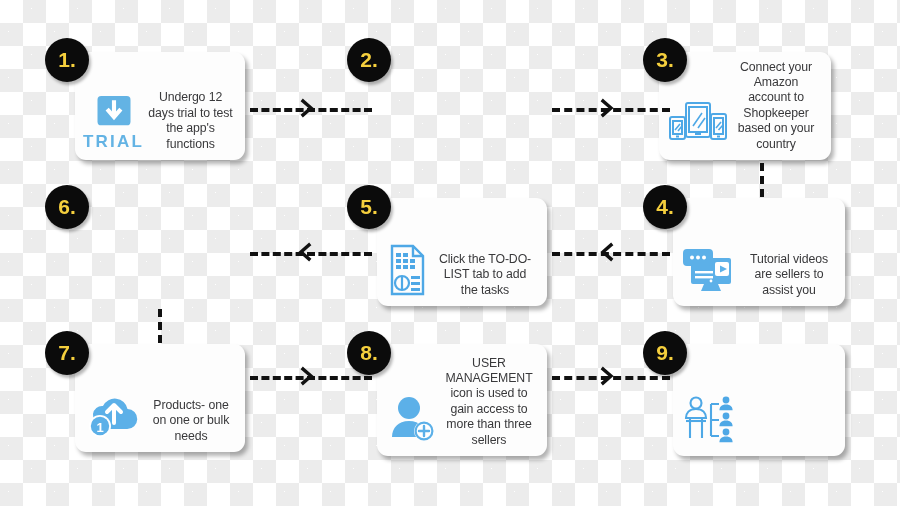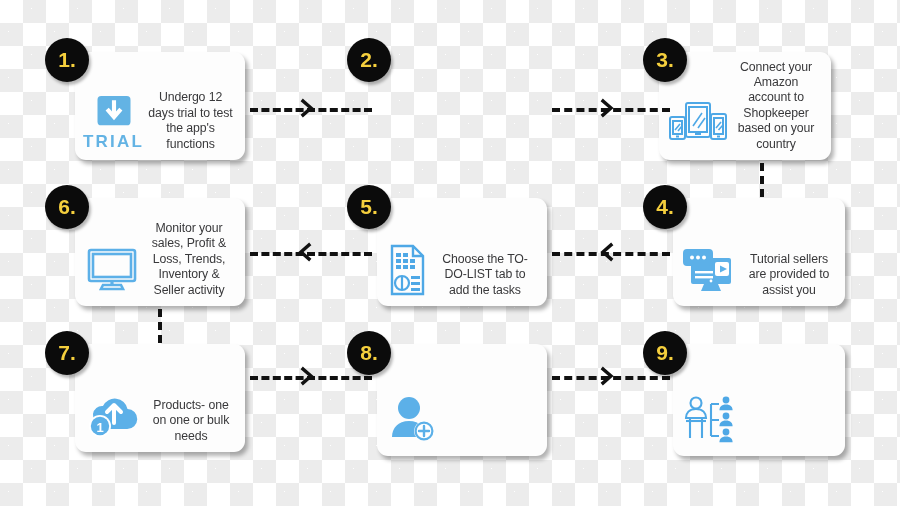--- a/index.html
+++ b/index.html
@@ -136,34 +136,20 @@
             <path d="M8 30 l5 -6 M11 31 l4 -5"></path>
             <path d="M49 28 l5 -6 M51.5 30 l4.5 -5"></path>
           </g>
         </g>
       </svg>
     </div>
     <div class="card-text">Connect your Amazon account to Shopkeeper based on your country</div>
   </div>
   <div class="badge" style="left:643px; top:38px;">3.</div>
 
-  <div class="card" style="left:75px; top:198px; width:170px; height:108px;">
-    <div class="card-icon">
-      <svg width="58" height="46" viewBox="0 0 58 46">
-        <g fill="none" stroke="#5cb0e8" stroke-width="2.6">
-          <rect x="6" y="3" width="46" height="31" rx="2"></rect>
-          <rect x="10" y="7" width="38" height="23"></rect>
-          <path d="M29 34 v5"></path>
-          <path d="M18 42 h22 l-2 -4 h-18 z"></path>
-        </g>
-        <circle cx="29" cy="36" r="1.6" fill="#5cb0e8"></circle>
-      </svg>
-    </div>
-    <div class="card-text">Monitor your sales, Profit &amp; Loss, Trends, Inventory &amp; Seller activity</div>
-  </div>
   <div class="badge" style="left:45px; top:185px;">6.</div>
 
   <div class="card" style="left:377px; top:198px; width:170px; height:108px;">
     <div class="card-icon">
       <svg width="46" height="54" viewBox="0 0 46 54">
         <g fill="none" stroke="#4ea8e6" stroke-width="2.4">
           <path d="M7 3 h21 l10 10 v38 h-31 z"></path>
           <path d="M28 3 v10 h10"></path>
         </g>
         <g fill="#4ea8e6">
@@ -178,21 +164,21 @@
           <rect x="26" y="33" width="9" height="3"></rect>
           <rect x="26" y="39" width="9" height="3"></rect>
           <rect x="26" y="45" width="9" height="3"></rect>
         </g>
         <g fill="none" stroke="#4ea8e6" stroke-width="2.2">
           <circle cx="17" cy="40" r="7"></circle>
           <path d="M17 33 v14"></path>
         </g>
       </svg>
     </div>
-    <div class="card-text">Choose the TO-DO-LIST tab to add the tasks</div>
+    <div class="card-text">Click the TO-DO-LIST tab to add the tasks</div>
   </div>
   <div class="badge" style="left:347px; top:185px;">5.</div>
 
   <div class="card" style="left:673px; top:198px; width:172px; height:108px;">
     <div class="card-icon">
       <svg width="60" height="50" viewBox="0 0 60 50">
         <g fill="#5cb0e8">
           <rect x="10" y="13" width="40" height="26" rx="2"></rect>
           <path d="M20 46 h20 l-3 -7 h-14 z"></path>
           <path d="M6 4 h22 a4 4 0 0 1 4 4 v9 a4 4 0 0 1 -4 4 h-12 l-6 6 v-6 h-4 a4 4 0 0 1 -4 -4 v-9 a4 4 0 0 1 4 -4 z"></path>
@@ -202,21 +188,21 @@
           <circle cx="17" cy="12.5" r="2"></circle>
           <circle cx="23" cy="12.5" r="2"></circle>
           <rect x="14" y="26" width="18" height="2.4"></rect>
           <rect x="14" y="31" width="18" height="2.4"></rect>
           <rect x="34" y="17" width="14" height="14" rx="2"></rect>
         </g>
         <path d="M39 20.5 l7 3.5 l-7 3.5 z" fill="#5cb0e8"></path>
         <circle cx="30" cy="36" r="1.4" fill="#ffffff"></circle>
       </svg>
     </div>
-    <div class="card-text">Tutorial sellers are provided to assist you</div>
+    <div class="card-text">Tutorial videos are sellers to assist you</div>
   </div>
   <div class="badge" style="left:643px; top:185px;">4.</div>
 
   <div class="card" style="left:75px; top:344px; width:170px; height:108px;">
     <div class="card-icon">
       <svg width="62" height="46" viewBox="0 0 62 46">
         <path d="M18 36 h26 a10 10 0 0 0 0.5 -20 a13 13 0 0 0 -24.5 -3 a9 9 0 0 0 -2 18 z" fill="#5cb0e8"></path>
         <path d="M31 30 v-17 M24 19 l7 -7 l7 7" stroke="#ffffff" stroke-width="4" fill="none" stroke-linecap="round" stroke-linejoin="round"></path>
         <circle cx="17" cy="33" r="11" fill="#ffffff"></circle>
         <circle cx="17" cy="33" r="9.2" fill="#5cb0e8"></circle>
@@ -232,20 +218,21 @@
       <svg width="54" height="48" viewBox="0 0 54 48">
         <g fill="#5cb0e8">
           <circle cx="24" cy="12" r="11"></circle>
           <path d="M24 25 c-11 0 -17 7 -17 16 h34 c0 -9 -6 -16 -17 -16 z"></path>
         </g>
         <circle cx="39" cy="35" r="10" fill="#ffffff"></circle>
         <circle cx="39" cy="35" r="8.4" fill="none" stroke="#5cb0e8" stroke-width="2.2"></circle>
         <path d="M39 30 v10 M34 35 h10" stroke="#5cb0e8" stroke-width="2.4" stroke-linecap="round"></path>
       </svg>
     </div>
+    <div class="card-text">USER MANAGEMENT icon is used to gain access to more than three sellers</div>
   </div>
   <div class="badge" style="left:347px; top:331px;">8.</div>
 
   <div class="card" style="left:673px; top:344px; width:172px; height:112px;">
     <div class="card-icon">
       <svg width="58" height="50" viewBox="0 0 58 50">
         <g fill="none" stroke="#4ea8e6" stroke-width="2.1">
           <circle cx="15" cy="8" r="5.5"></circle>
           <path d="M15 14 c-7 0 -10 4 -10 9 h20 c0 -5 -3 -9 -10 -9 z"></path>
           <path d="M9 23 v20 M21 23 v20"></path>

